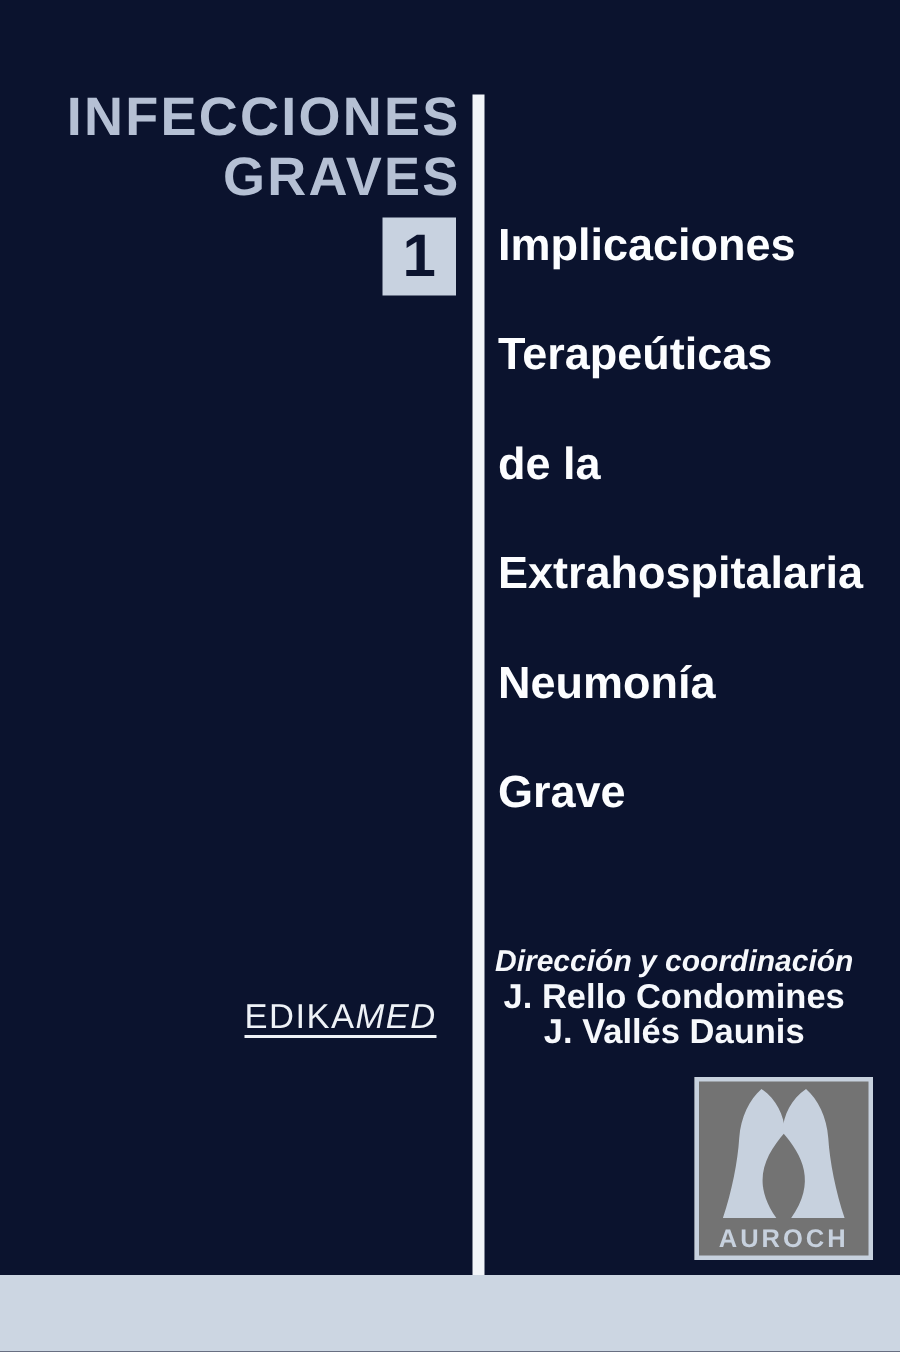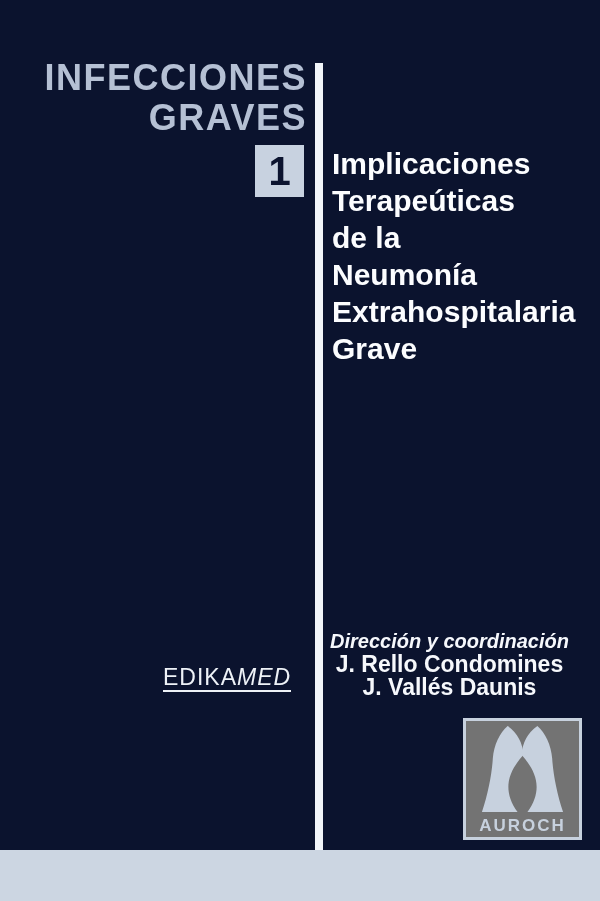--- a/index.html
+++ b/index.html
@@ -54,20 +54,21 @@
     background: #f2f5f9;
   }
 
   
   .subtitle-block {
     position: absolute;
     left: 332px;
     top: 145px;
     display: flex;
     flex-direction: column;
+    gap: 36px;
     color: #fcfdff;
     font-weight: bold;
     font-size: 30px;
     line-height: 37px;
     white-space: nowrap;
   }
 
   
   .credits-block {
     position: absolute;
@@ -156,22 +157,22 @@
   <div class="volume-badge">
     <span>1</span>
   </div>
 
   <div class="divider-bar"></div>
 
   <div class="subtitle-block">
     <div>Implicaciones</div>
     <div>Terapeúticas</div>
     <div>de la</div>
+    <div>Extrahospitalaria</div>
     <div>Neumonía</div>
-    <div>Extrahospitalaria</div>
     <div>Grave</div>
   </div>
 
   <div class="credits-block">
     <div class="credits-role">Dirección y coordinación</div>
     <div class="credits-author">J. Rello Condomines</div>
     <div class="credits-author">J. Vallés Daunis</div>
   </div>
 
   <div class="publisher-logo">

